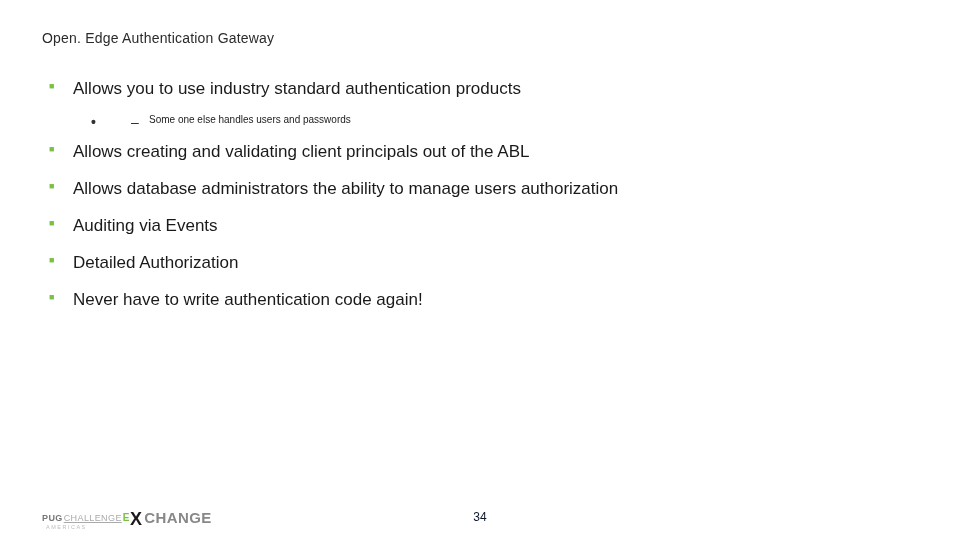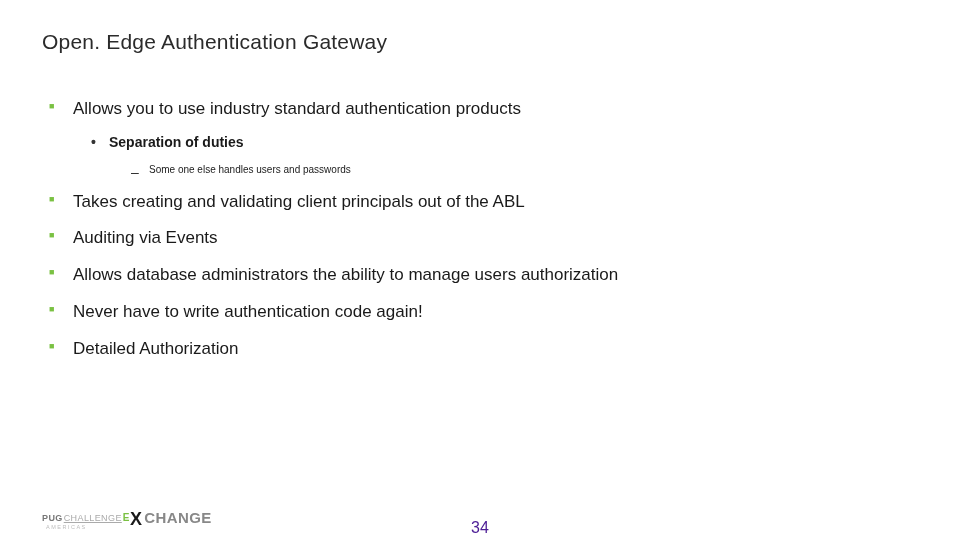--- a/index.html
+++ b/index.html
@@ -14,24 +14,24 @@
     overflow: hidden;
   }
   .slide {
     box-sizing: border-box;
     width: 960px;
     height: 540px;
     padding: 30px 42px 40px 42px;
     position: relative;
   }
   .title {
-    font-size: 21px;
+    font-size: 14px;
     font-weight: 400;
     color: #2b2b2b;
-    margin: 0 0 44px 0;
+    margin: 0 0 32px 0;
     letter-spacing: 0.2px;
   }
   ul.main {
     list-style: none;
     padding: 0;
     margin: 1px;
   }
   ul.main > li {
     position: relative;
     padding-left: 30px;
@@ -87,25 +87,25 @@
   ul.sub2 > li::before {
     content: "–";
     position: absolute;
     left: 22px;
     top: 0;
     font-size: 14px;
     color: #333;
   }
   .page-num {
     position: absolute;
-    bottom: 3px;
+    bottom: 16px;
     left: 50%;
     transform: translateX(-50%);
-    font-size: 16px;
-    color: #4c1d95;
+    font-size: 12px;
+    color: #0f172a;
   }
   .logo {
     position: absolute;
     bottom: 14px;
     left: 42px;
     display: flex;
     align-items: center;
     gap: 1px;
     font-size: 9px;
     letter-spacing: 0.4px;
@@ -122,44 +122,43 @@
 
 <div class="slide">
   <h1 class="title">Open. Edge Authentication Gateway</h1>
 
   <ul class="main">
 
     <li>
       <span>Allows you to use industry standard authentication products</span>
       <ul class="sub1">
         <li>
-          <span>Separation of duties</span>
           <ul class="sub2">
             <li>
               <span>Some one else handles users and passwords</span>
             </li>
           </ul>
         </li>
       </ul>
     </li>
 
     <li>
-      <span>Takes creating and  validating client principals out of the ABL</span>
+      <span>Allows creating and  validating client principals out of the ABL</span>
+    </li>
+    <li>
+      <span>Allows database administrators the ability to manage users  authorization</span>
     </li>
     <li>
       <span>Auditing via Events</span>
     </li>
     <li>
-      <span>Allows database administrators the ability to manage users  authorization</span>
+      <span>Detailed Authorization</span>
     </li>
     <li>
       <span>Never have to write authentication code again!</span>
-    </li>
-    <li>
-      <span>Detailed Authorization</span>
     </li>
 
   </ul>
 
   <div class="page-num">34</div>
 
   <div class="logo">
     <span class="pug">PUG</span>
     <span class="chal">CHALLENGE</span>
     <span class="ex-e">E</span>

